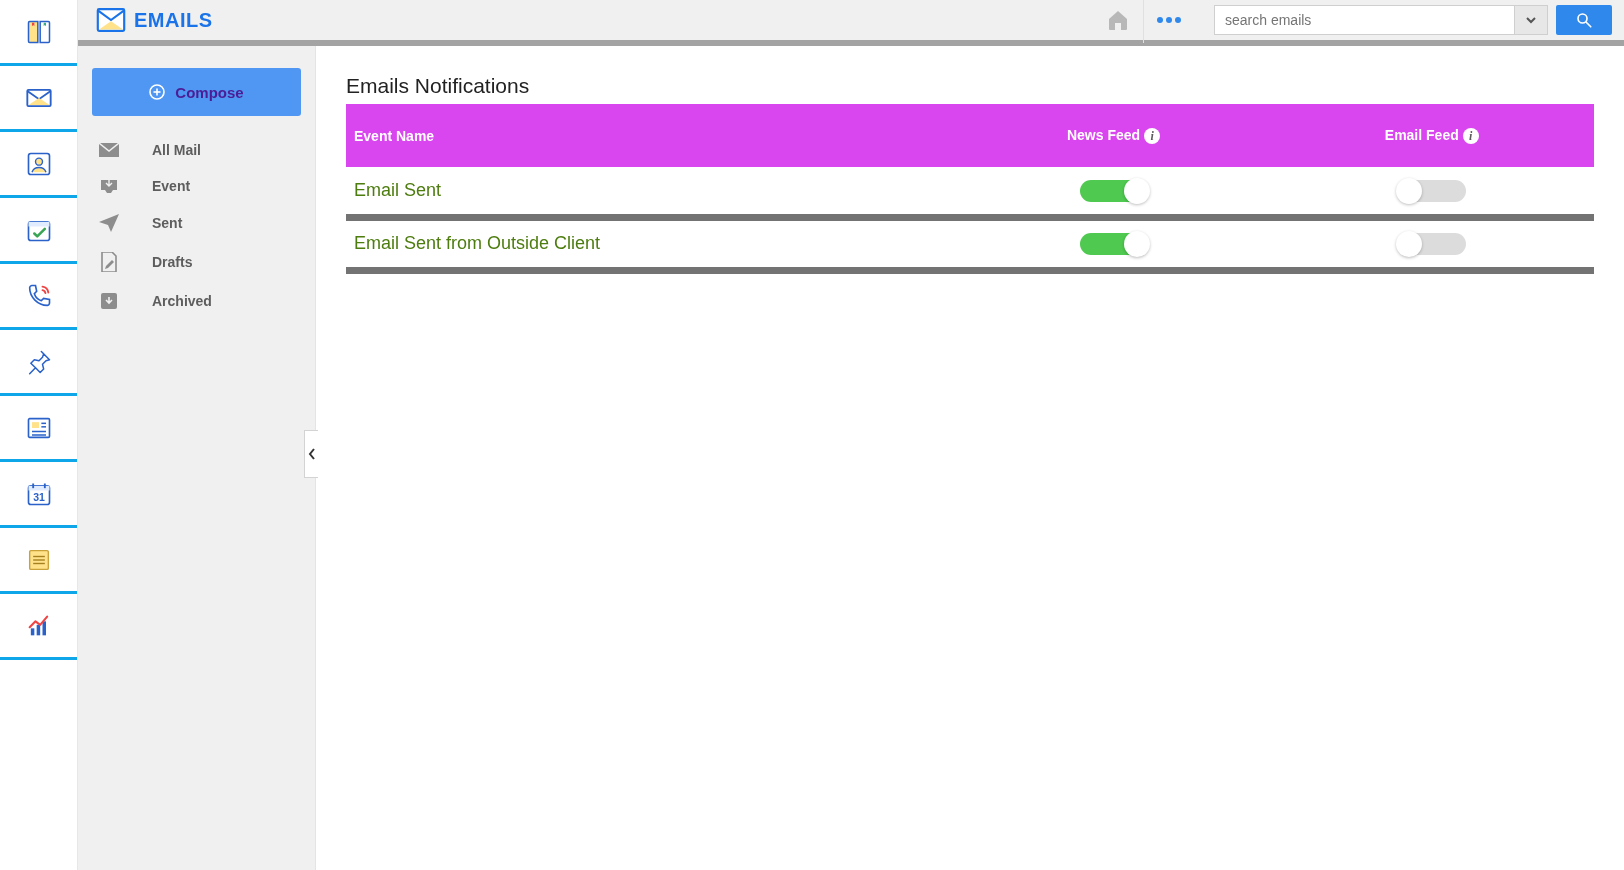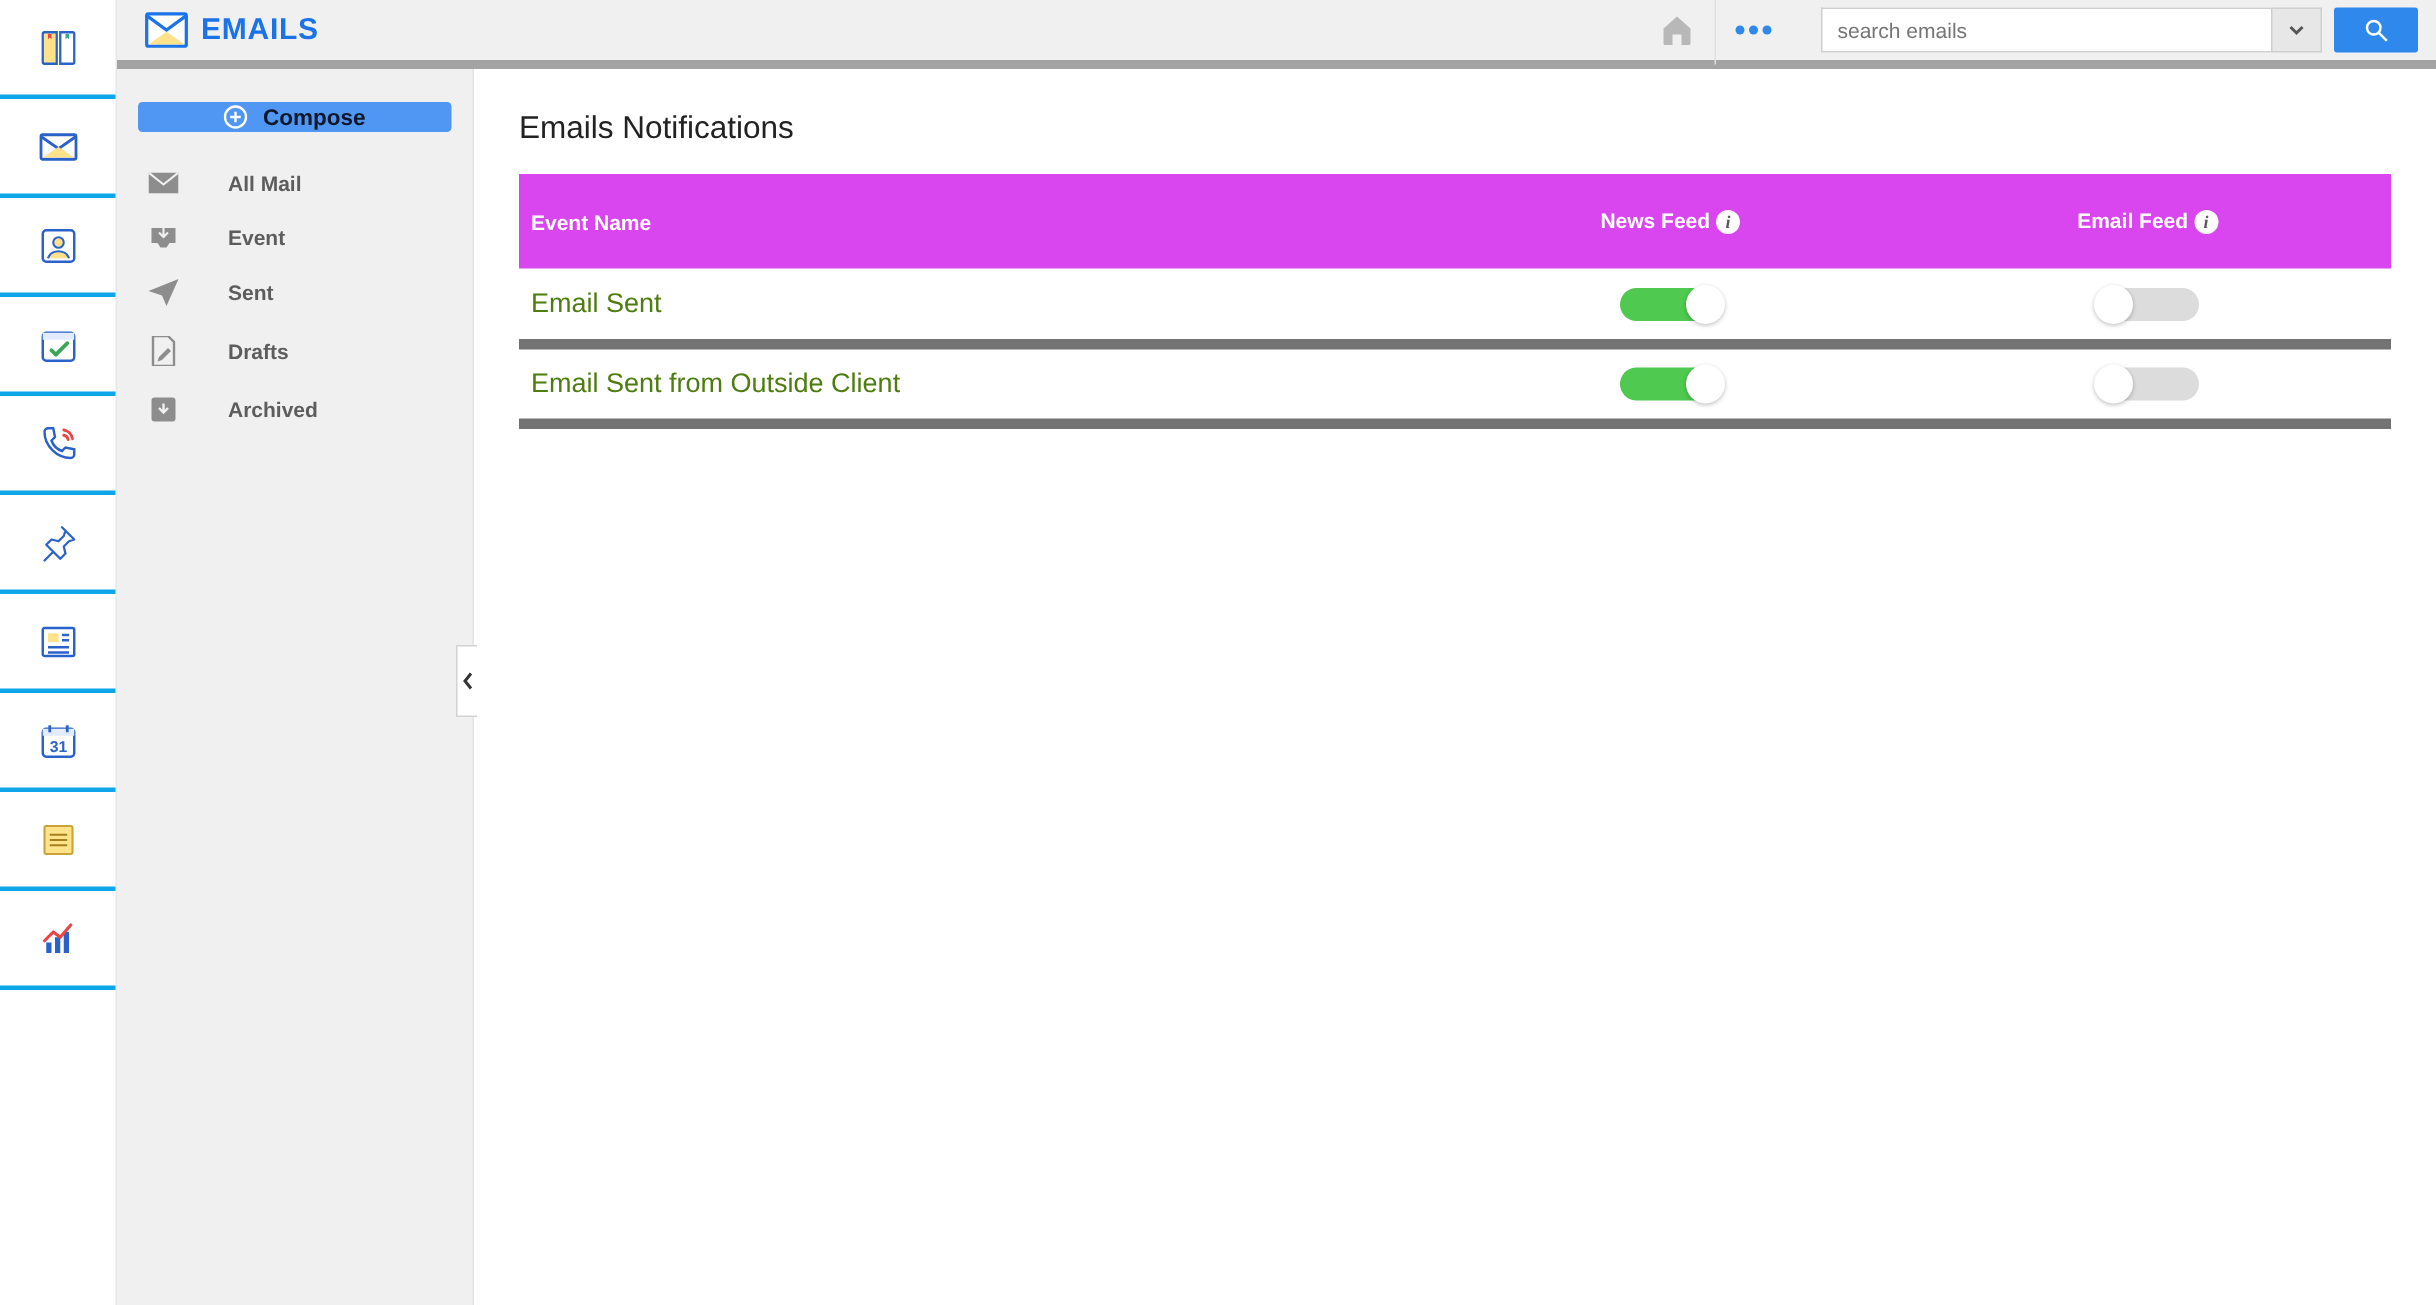--- a/index.html
+++ b/index.html
@@ -97,22 +97,22 @@
     border-right: 1px solid #e4e4e4;
     padding: 22px 14px;
     z-index: 3;
   }
   .compose-btn {
     display: flex;
     align-items: center;
     justify-content: center;
     gap: 10px;
     background: #4f97f3;
-    color: #0f172a;
-    height: 20px;
+    color: #4c1d95;
+    height: 48px;
     border-radius: 3px;
     font-size: 15px;
     font-weight: 700;
     cursor: pointer;
     margin-bottom: 16px;
   }
   .folder-list { list-style: none; }
   .folder-item {
     display: flex;
     align-items: center;
@@ -143,21 +143,21 @@
     position: fixed;
     left: 316px; right: 0; top: 46px; bottom: 0;
     background: #fff;
     padding: 28px 30px 28px 30px;
     overflow: auto;
   }
   .page-title {
     font-size: 21px;
     font-weight: 400;
     color: #222;
-    margin-bottom: 18px;
+    margin-bottom: 6px;
   }
   table.notif {
     width: 100%;
     border-collapse: collapse;
   }
   table.notif thead th {
     background: #d946ef;
     color: #fff;
     font-weight: 700;
     font-size: 14px;

